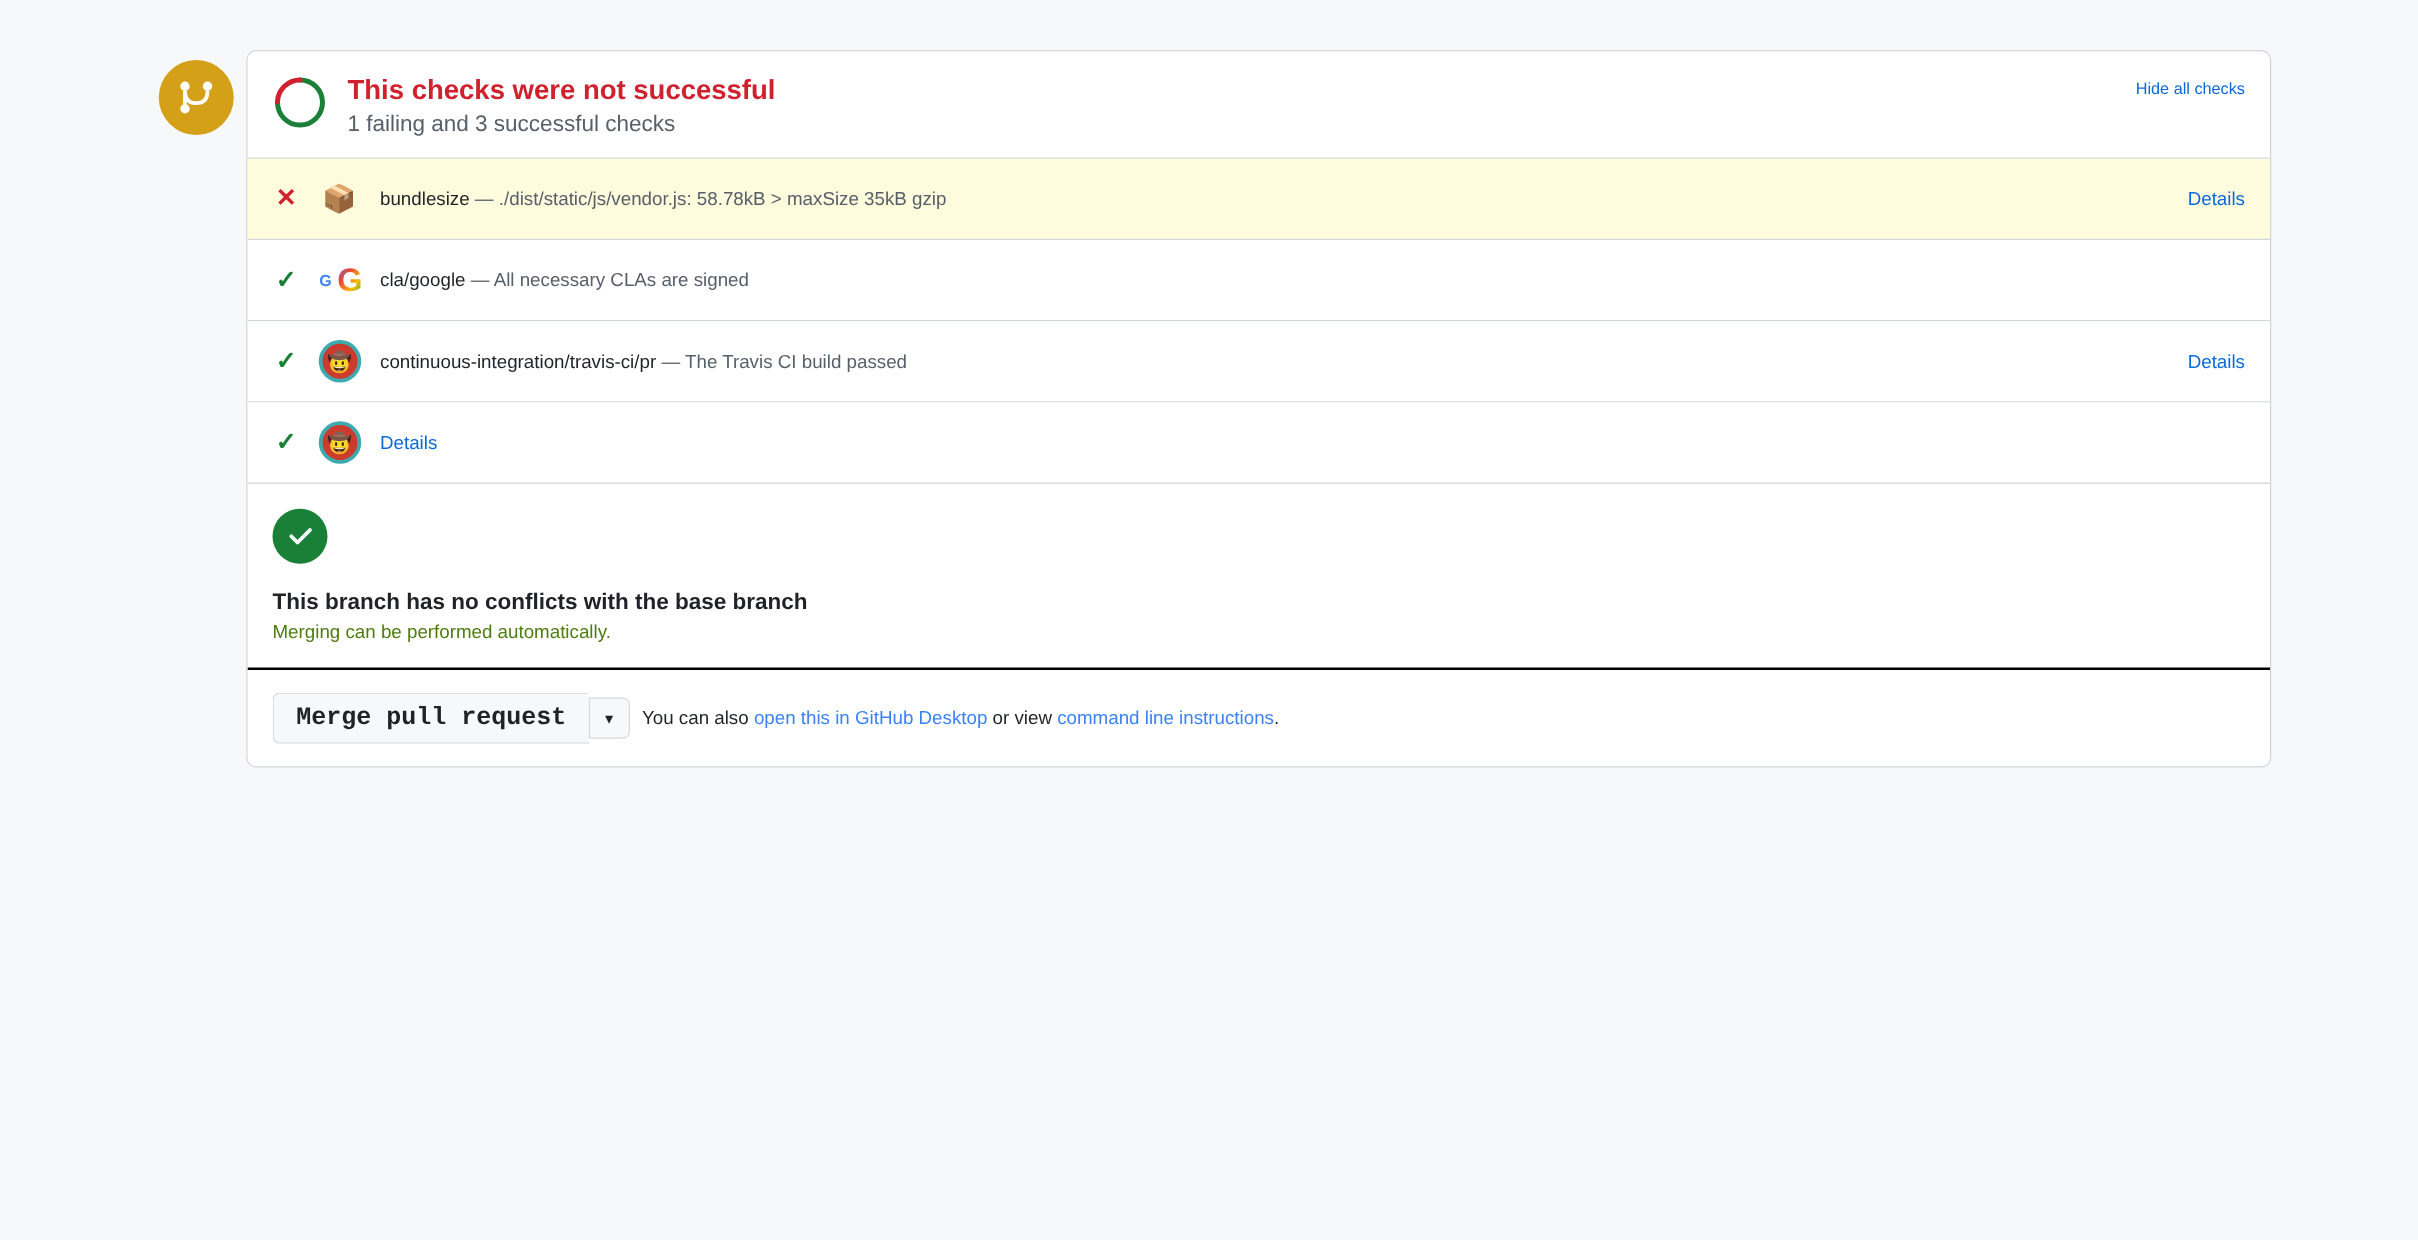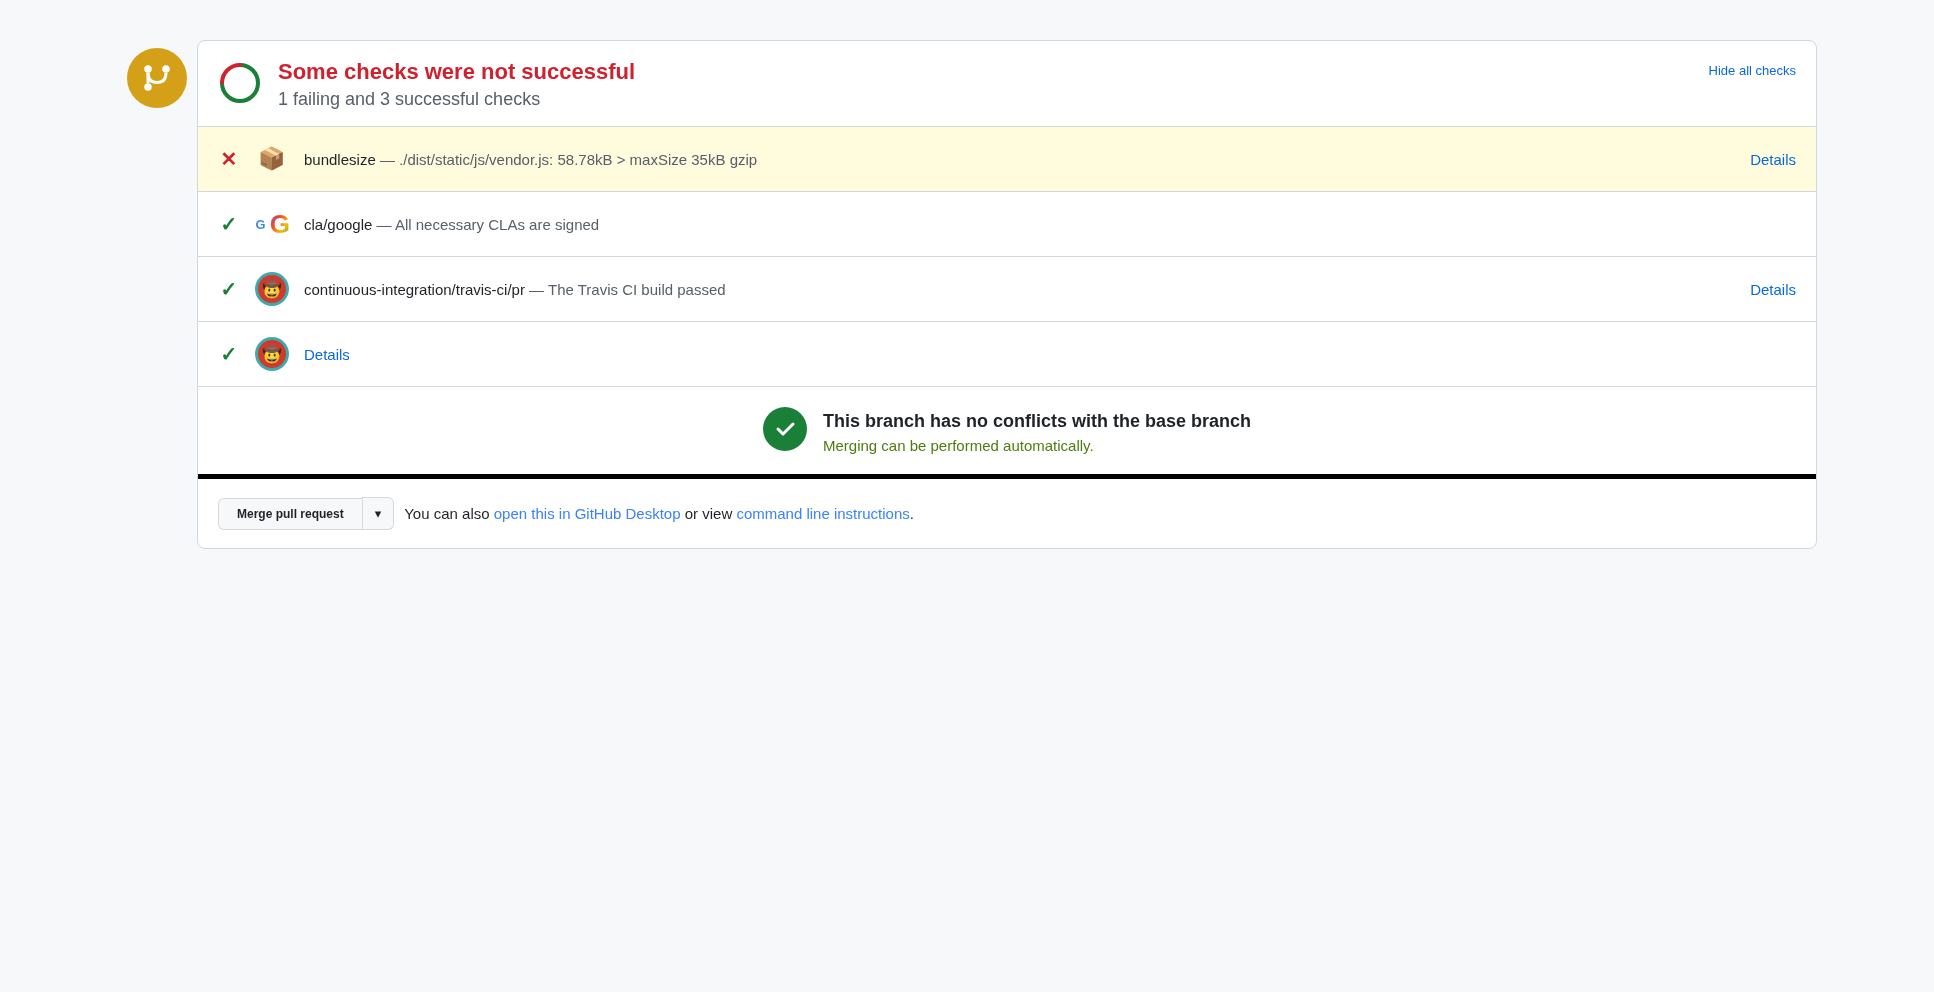--- a/index.html
+++ b/index.html
@@ -176,26 +176,25 @@
     .check-mark {
       color: #1a7f37;
       font-size: 20px;
       font-weight: 700;
       line-height: 1;
     }
 
     
     .no-conflict-section {
       display: flex;
-      flex-direction: row;
+      flex-direction: column;
       align-items: flex-start;
       padding: 20px;
       gap: 16px;
-      border-bottom: 5px solid #000000;
-      justify-content: center;
+      border-bottom: 2px solid #000000;
     }
 
     .green-check-circle {
       width: 44px;
       height: 44px;
       background: #1a7f37;
       border-radius: 50%;
       display: flex;
       align-items: center;
       justify-content: center;
@@ -234,24 +233,25 @@
       flex-direction: row;
       align-items: center;
     }
 
     .merge-btn-main {
       padding: 8px 18px;
       background: #f6f8fa;
       border: 1px solid rgba(31,35,40,0.15);
       border-right: none;
       border-radius: 6px 0 0 6px;
-      font-size: 12px;
+      font-size: 20px;
       font-weight: 600;
       color: #1f2328;
       cursor: pointer;
+      font-family: Liberation Mono, monospace;
     }
 
     .merge-btn-dropdown {
       padding: 8px 12px;
       background: #f6f8fa;
       border: 1px solid rgba(31,35,40,0.15);
       border-radius: 0 6px 6px 0;
       font-size: 13px;
       color: #1f2328;
       cursor: pointer;
@@ -311,21 +311,21 @@
 
         <div>
           <svg class="status-spinner" viewBox="0 0 44 44">
 
             <circle cx="22" cy="22" r="18" fill="none" stroke="#1a7f37" stroke-width="4" stroke-dasharray="85 28" stroke-dashoffset="0" stroke-linecap="round" transform="rotate(-90 22 22)"></circle>
 
             <circle cx="22" cy="22" r="18" fill="none" stroke="#cf222e" stroke-width="4" stroke-dasharray="28 85" stroke-dashoffset="-85" stroke-linecap="round" transform="rotate(-90 22 22)"></circle>
           </svg>
         </div>
         <div class="checks-title-group">
-          <span class="checks-title">Some checks were not successful</span>
+          <span class="checks-title">This checks were not successful</span>
           <span class="checks-subtitle">1 failing and 3 successful checks</span>
         </div>
       </div>
       <button class="hide-all-checks-btn">Hide all checks</button>
     </div>
 
     <div class="check-row failing">
       <div class="check-status-icon">
         <span class="x-mark">✕</span>
       </div>

